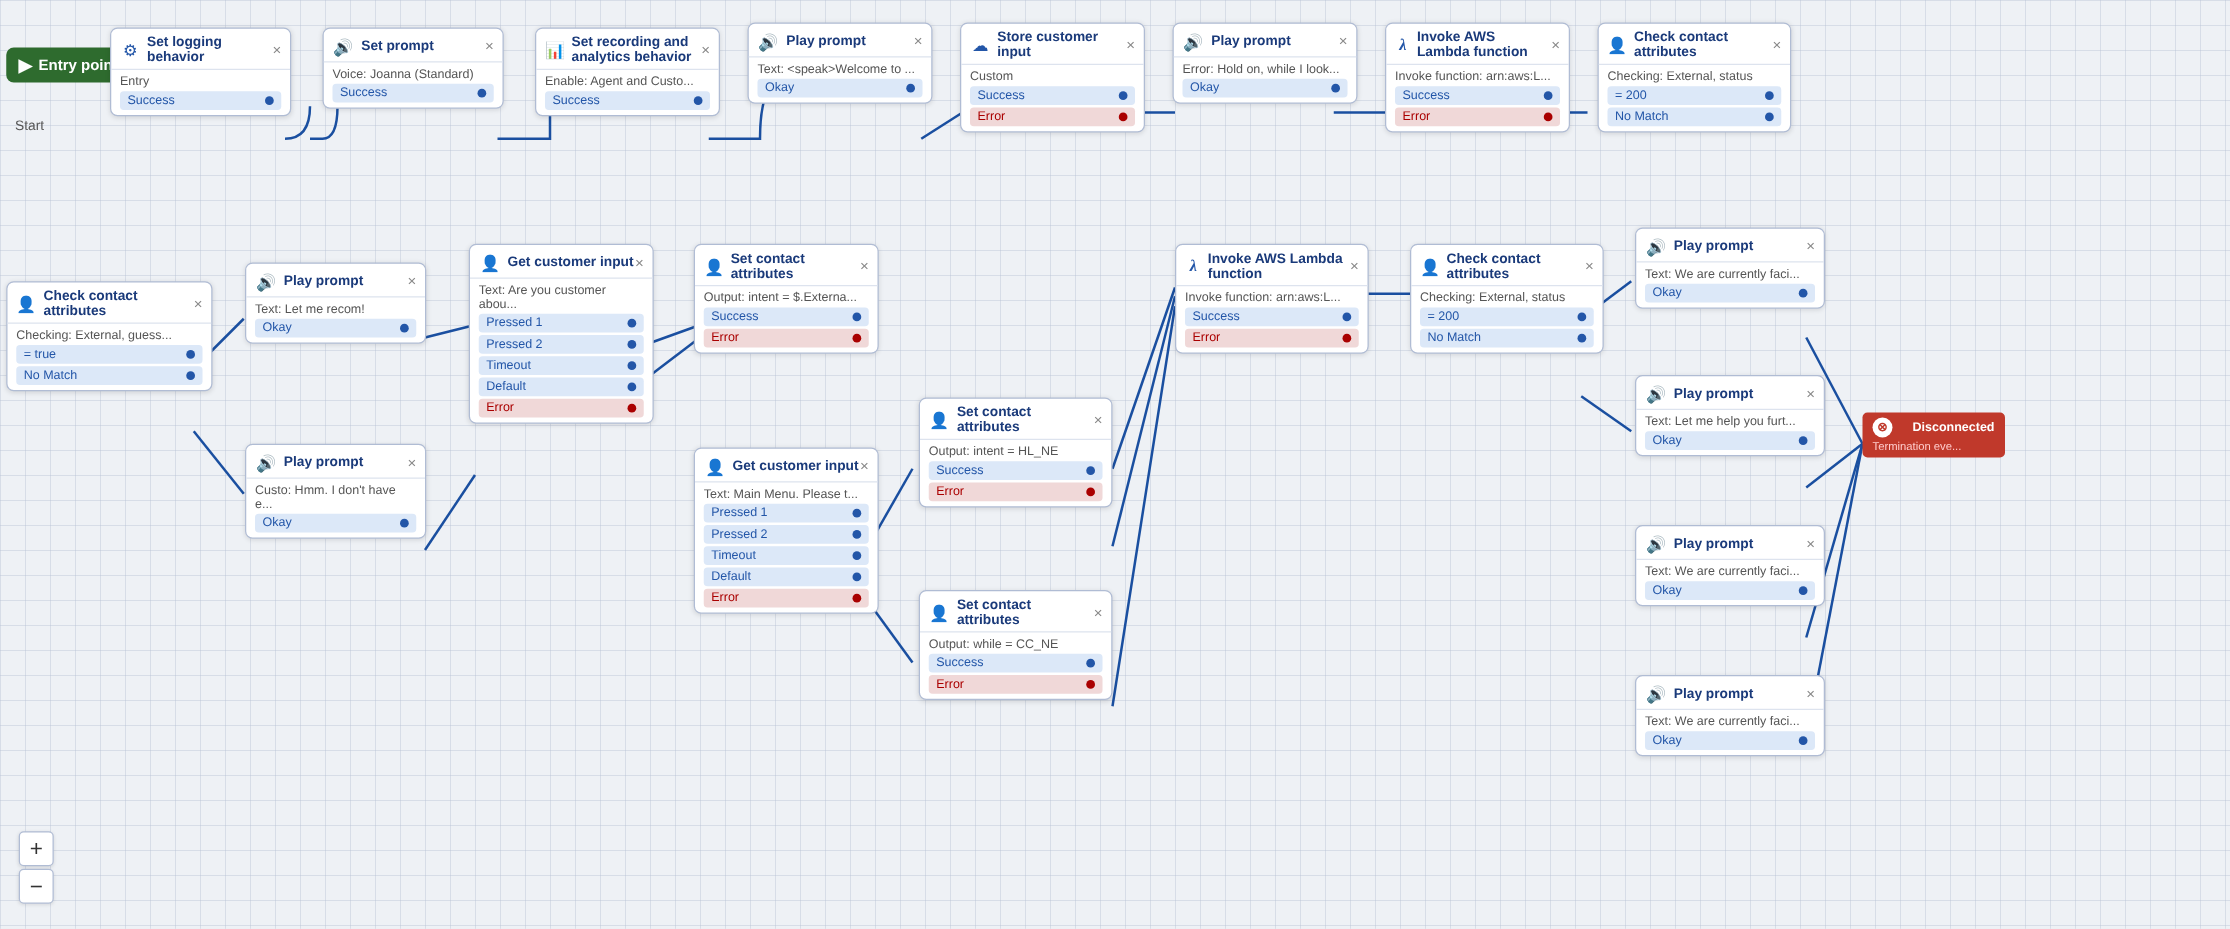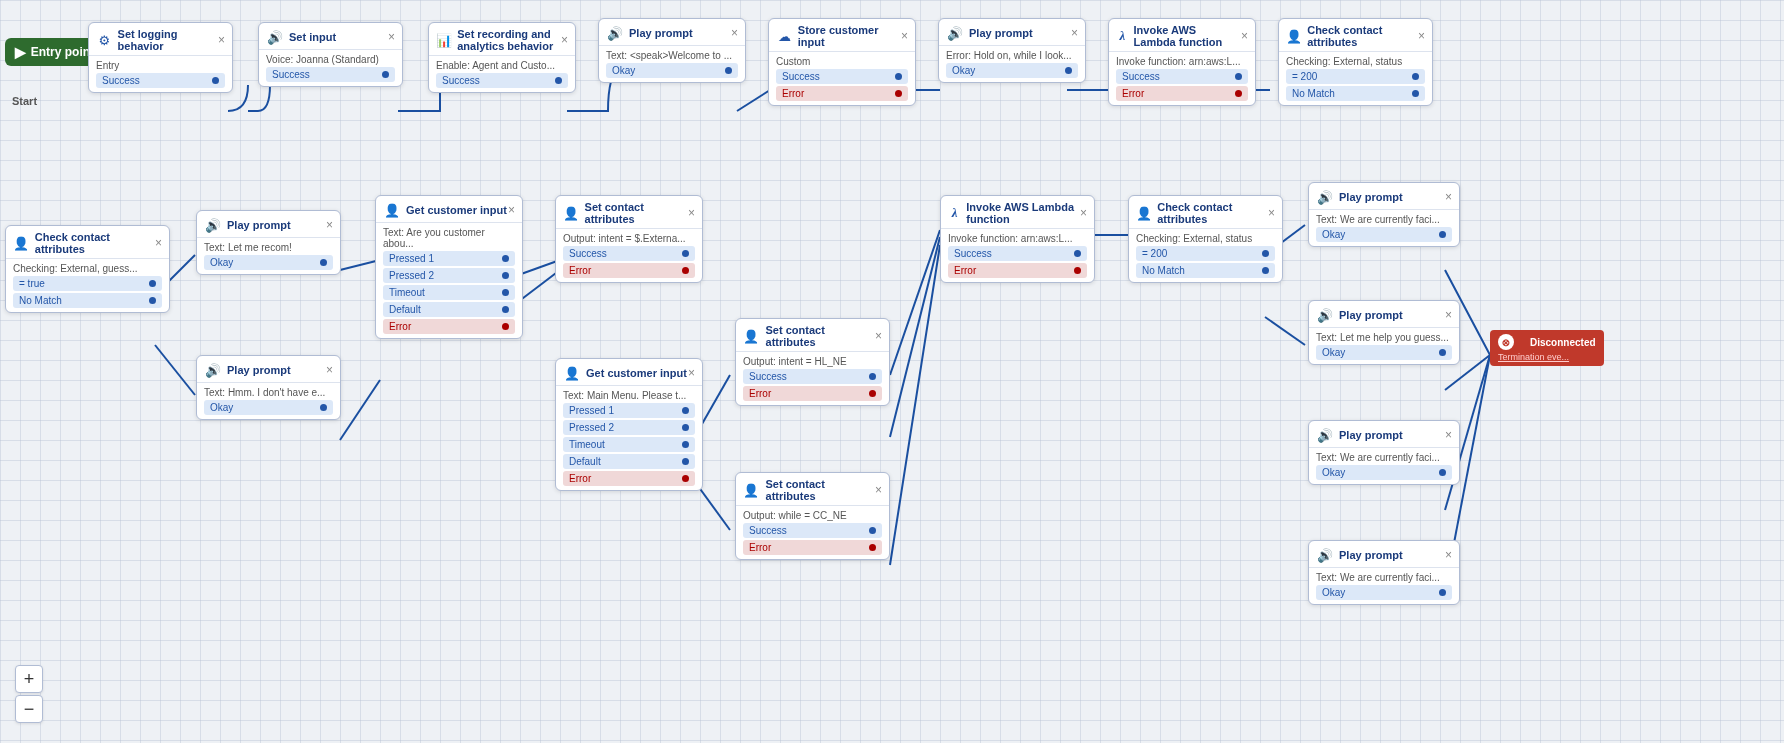--- a/index.html
+++ b/index.html
@@ -123,21 +123,20 @@
       gap: 5px;
       min-width: 70px;
     }
     .entry-node .arrow {
       font-size: 14px;
     }
     .start-label {
       position: absolute;
       color: #555;
       font-size: 11px;
-      font-weight: bold;
     }
 
     
     .disconnected-node {
       position: absolute;
       background: #c0392b;
       color: #fff;
       border-radius: 4px;
       padding: 4px 8px;
       font-size: 10px;
@@ -251,21 +250,21 @@
         <span>Success</span>
           <span class="dot"></span>
       </div>
     </div>
   </div>
 
   <div class="node" style="left:258px; top:22px; width:145px;">
     <div class="node-header">
       <div class="node-header-left">
         <span class="node-icon">🔊</span>
-        <span class="node-title">Set input</span>
+        <span class="node-title">Set prompt</span>
       </div>
       <span class="node-close">×</span>
     </div>
     <div class="node-body">
       <div class="node-body-text">Voice: Joanna (Standard)</div>
       <div class="node-output neutral">
         <span>Success</span>
           <span class="dot"></span>
       </div>
     </div>
@@ -425,21 +424,21 @@
 
   <div class="node" style="left:196px; top:355px; width:145px;">
     <div class="node-header">
       <div class="node-header-left">
         <span class="node-icon">🔊</span>
         <span class="node-title">Play prompt</span>
       </div>
       <span class="node-close">×</span>
     </div>
     <div class="node-body">
-      <div class="node-body-text">Text: Hmm. I don't have e...</div>
+      <div class="node-body-text">Custo: Hmm. I don't have e...</div>
       <div class="node-output neutral">
         <span>Okay</span>
           <span class="dot"></span>
       </div>
     </div>
   </div>
 
   <div class="node" style="left:375px; top:195px; width:148px;">
     <div class="node-header">
       <div class="node-header-left">
@@ -630,21 +629,21 @@
 
   <div class="node" style="left:1308px; top:300px; width:152px;">
     <div class="node-header">
       <div class="node-header-left">
         <span class="node-icon">🔊</span>
         <span class="node-title">Play prompt</span>
       </div>
       <span class="node-close">×</span>
     </div>
     <div class="node-body">
-      <div class="node-body-text">Text: Let me help you guess...</div>
+      <div class="node-body-text">Text: Let me help you furt...</div>
       <div class="node-output neutral">
           <span>Okay</span>
           <span class="dot"></span>
         </div>
     </div>
   </div>
 
   <div class="node" style="left:1308px; top:420px; width:152px;">
     <div class="node-header">
       <div class="node-header-left">
@@ -677,21 +676,21 @@
           <span class="dot"></span>
         </div>
     </div>
   </div>
 
   <div class="disconnected-node" style="left:1490px; top:330px;">
     <div style="display:flex;align-items:center;gap:5px;">
       <span style="background:#fff;color:#c0392b;border-radius:50%;width:16px;height:16px;display:flex;align-items:center;justify-content:center;font-size:10px;font-weight:bold;">⊗</span>
       <span class="node-title-white">Disconnected</span>
     </div>
-    <div style="font-size:9px;margin-top:2px;color:#fcc;text-decoration:underline;">Termination eve...</div>
+    <div style="font-size:9px;margin-top:2px;color:#fcc;">Termination eve...</div>
   </div>
 
   <div class="zoom-controls">
     <div class="zoom-btn">+</div>
     <div class="zoom-btn">−</div>
   </div>
 
 </div>
 
 </body></html>

